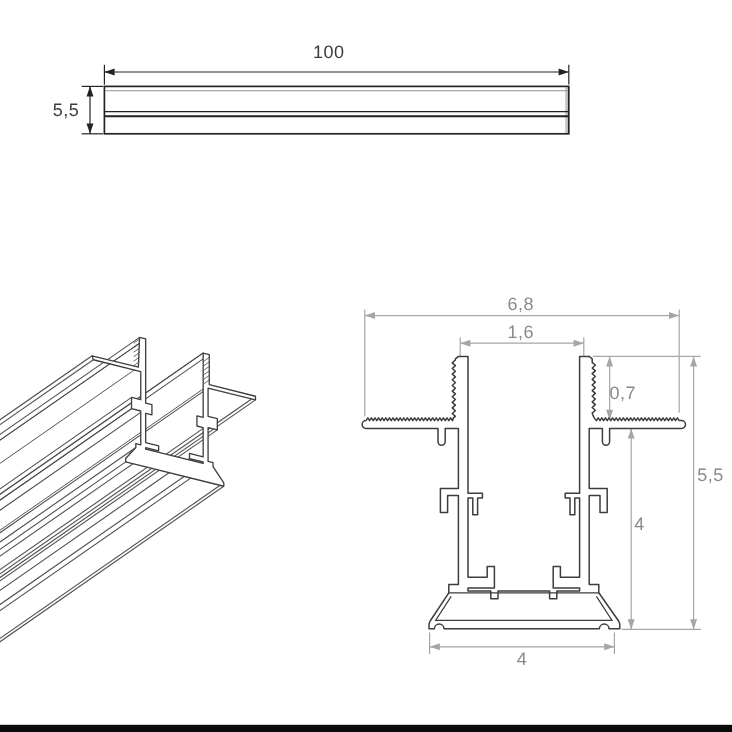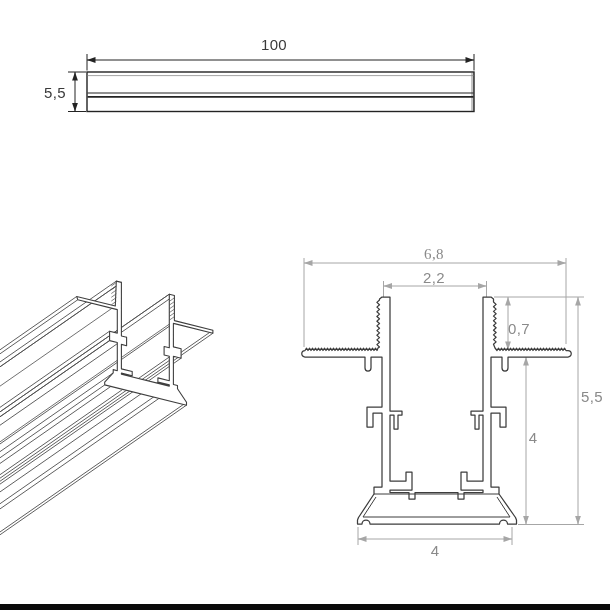--- a/index.html
+++ b/index.html
@@ -114,21 +114,21 @@
       <line x1="358" y1="539" x2="512" y2="539" stroke="#a6a6a6" stroke-width="1"></line>
       <path d="M358,539 L366.5,536.1 L366.5,541.9 Z" fill="#a6a6a6"></path>
       <path d="M512,539 L503.5,536.1 L503.5,541.9 Z" fill="#a6a6a6"></path>
       <path d="M305,350.5L306.5,348.2L308,350.5L309.5,348.2L311,350.5L312.5,348.2L314,350.5L315.5,348.2L317,350.5L318.5,348.2L320,350.5L321.5,348.2L323,350.5L324.5,348.2L326,350.5L327.5,348.2L329,350.5L330.5,348.2L332,350.5L333.5,348.2L335,350.5L336.5,348.2L338,350.5L339.5,348.2L341,350.5L342.5,348.2L344,350.5L345.5,348.2L347,350.5L348.5,348.2L350,350.5L351.5,348.2L353,350.5L354.5,348.2L356,350.5L357.5,348.2L359,350.5L360.5,348.2L362,350.5L363.5,348.2L365,350.5L366.5,348.2L368,350.5L369.5,348.2L371,350.5L372.5,348.2L374,350.5L375.5,348.2L377,350.5L378,348L379.5,347L376.9,344.6L379.5,342.3L376.9,339.9L379.5,337.6L376.9,335.3L379.5,332.9L376.9,330.6L379.5,328.2L376.9,325.9L379.5,323.5L376.9,321.2L379.5,318.8L376.9,316.5L379.5,314.1L376.9,311.8L379.5,309.4L376.9,307.1L379.5,304.7L376.9,302.4L379.5,300.0L379.5,299L382,297L390,297L390,411L402,411L402,415L398,415L398,429L394,429L394,415L390,415L390,481L406,481L406,472L412,472L412,490L390,490L390,492.5L409,492.5L409,499L415,499L415,492.5L458,492.5L458,499L464,499L464,492.5L483,492.5L483,490L461,490L461,472L467,472L467,481L483,481L483,415L479,415L479,429L475,429L475,415L471,415L471,411L483,411L483,297L491,297L493.5,299L493.5,302L496.1,304.4L493.5,306.7L496.1,309.1L493.5,311.4L496.1,313.8L493.5,316.1L496.1,318.4L493.5,320.8L496.1,323.1L493.5,325.5L496.1,327.8L493.5,330.2L496.1,332.5L493.5,334.9L496.1,337.2L493.5,339.6L496.1,341.9L493.5,344.3L495,348L497,350.5L498.5,348.2L500,350.5L501.5,348.2L503,350.5L504.5,348.2L506,350.5L507.5,348.2L509,350.5L510.5,348.2L512,350.5L513.5,348.2L515,350.5L516.5,348.2L518,350.5L519.5,348.2L521,350.5L522.5,348.2L524,350.5L525.5,348.2L527,350.5L528.5,348.2L530,350.5L531.5,348.2L533,350.5L534.5,348.2L536,350.5L537.5,348.2L539,350.5L540.5,348.2L542,350.5L543.5,348.2L545,350.5L546.5,348.2L548,350.5L549.5,348.2L551,350.5L552.5,348.2L554,350.5L555.5,348.2L557,350.5L558.5,348.2L560,350.5L561.5,348.2L563,350.5L564.5,348.2L566,350.5L568,350.5A3.25,3.25 0 0 1 568,357L508,357L508,368A3,3 0 0 1 502,368L502,357L491,357L491,407L506,407L506,427L500,427L500,413L491,413L491,487L499,487L499,494L515.5,517.5L516.5,520L516.5,524L507.5,524A4,4 0 0 0 499.5,524L370,524A4,4 0 0 0 362,524L357.5,524L357.5,520L358.5,517.5L374,494L374,487L382,487L382,413L373,413L373,427L367,427L367,407L382,407L382,357L371,357L371,368A3,3 0 0 1 365,368L365,357L305,357A3.25,3.25 0 0 1 305,350.5 Z" fill="#ffffff" stroke="#3d3d3d" stroke-width="1.25" stroke-linejoin="round"></path>
       <path d="M374,494 L499,494 M376,497 L363,517 L510,517 L497,497" fill="none" stroke="#3d3d3d" stroke-width="1"></path>
     </svg>
 
   <div class="dim-label dim-dark" style="left:274px;top:44px;">100</div>
   <div class="dim-label dim-dark" style="left:55px;top:92px;">5,5</div>
 
-  <div class="dim-label dim-gray" style="left:434px;top:254px;font-family:Liberation Serif, serif;">6,8</div>
-  <div class="dim-label dim-gray" style="left:434px;top:277px;">2,2</div>
+  <div class="dim-label dim-gray" style="left:434px;top:254px;">6,8</div>
+  <div class="dim-label dim-gray" style="left:434px;top:277px;">1,6</div>
   <div class="dim-label dim-gray" style="left:519px;top:328px;">0,7</div>
   <div class="dim-label dim-gray" style="left:592px;top:396px;">5,5</div>
   <div class="dim-label dim-gray" style="left:533px;top:437px;">4</div>
   <div class="dim-label dim-gray" style="left:435px;top:550px;">4</div>
 
   <div class="bottom-strip"></div>
 </div>
 
 </body></html>

